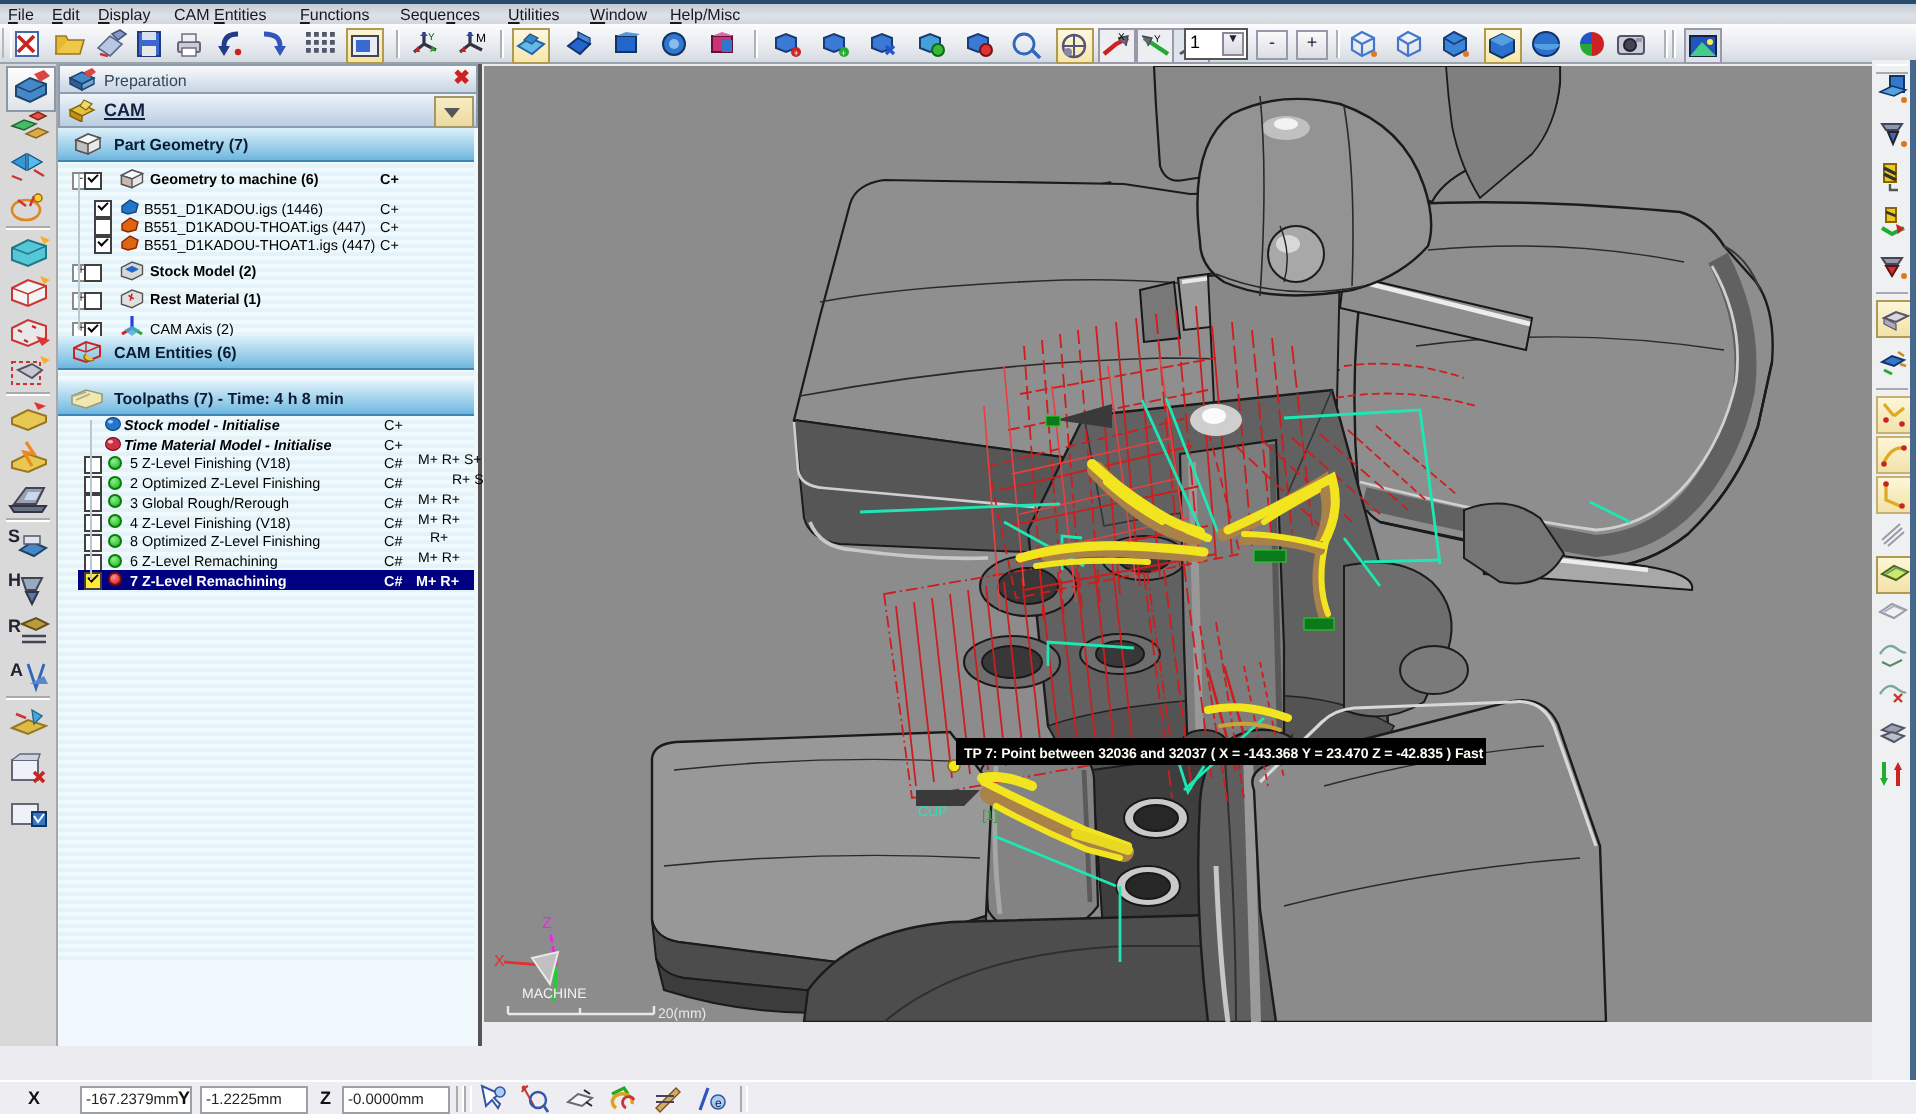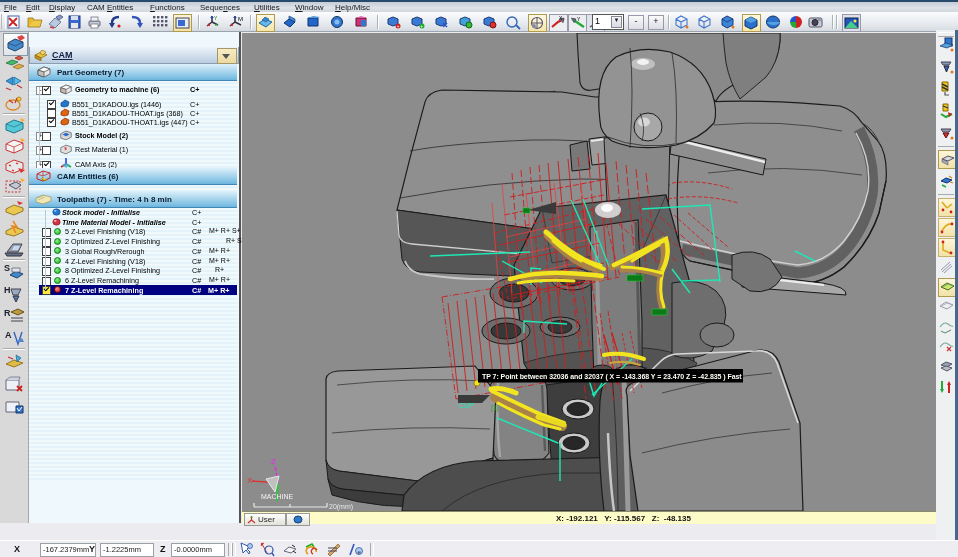--- a/index.html
+++ b/index.html
@@ -335,20 +335,30 @@
           <path d="M3,6 l4,-3 h10 l-1,3" fill="#ccd4e4" stroke="#667" stroke-width="0.7"></path>
         </svg></div>
     <div class="lico" style="top:364px"><svg viewBox="0 0 23 21">
           <path d="M3,6 h13 v10 h-13Z" fill="#eef2f8" stroke="#667"></path>
           <path d="M13,10 h7 v7 h-7Z" fill="#3377cc" stroke="#113366"></path>
           <path d="M14,12 l2,3 3,-4" stroke="#fff" stroke-width="1" fill="none"></path>
         </svg></div>
   </div>
 
   <div id="panel" class="abs">
+    <div id="prephdr">
+      <svg style="position:absolute;left:3px;top:1px" width="16" height="12" viewBox="0 0 16 12">
+          <path d="M2,5 L8,2 L14,5 L8,8 Z" fill="#4488cc" stroke="#224466" stroke-width="0.7"></path>
+          <path d="M2,5 L8,8 L8,11 L2,8 Z" fill="#2a5f99" stroke="#224466" stroke-width="0.7"></path>
+          <path d="M8,8 L14,5 L14,8 L8,11 Z" fill="#6aa6dd" stroke="#224466" stroke-width="0.7"></path>
+          <path d="M9,2 L13,0 L15,2 L11,5 Z" fill="#dd4444"></path>
+        </svg>
+      <span style="position:absolute;left:22px;top:3px;font-size:8px;color:#33475c">Preparation</span>
+      <span style="position:absolute;right:3px;top:0px;font-size:10px;font-weight:bold;color:#cc2222">✖</span>
+    </div>
     <div id="camrow">
       <svg style="position:absolute;left:3px;top:2px" width="16" height="12" viewBox="0 0 16 12">
           <path d="M2,6 L8,3 L14,6 L8,9 Z" fill="#e8c040" stroke="#886600" stroke-width="0.7"></path>
           <path d="M2,6 L8,9 L8,12 L2,9 Z" fill="#c09020" stroke="#886600" stroke-width="0.7"></path>
           <path d="M9,1 L13,3 L10,6 L7,4 Z" fill="#f0d870" stroke="#886600" stroke-width="0.6"></path>
         </svg>
       <span style="position:absolute;left:22px;top:3px;font-size:9px;font-weight:bold;text-decoration:underline;color:#102040">CAM</span>
       <div id="camdrop"></div>
     </div>
     <div id="panelcontent">
@@ -372,40 +382,40 @@
           <path d="M2,5 L8,2 L14,4 L14,9 L8,12 L2,10 Z" fill="#e8e8e8" stroke="#555" stroke-width="0.8"></path>
           <path d="M2,5 L8,2 L14,4 L8,7 Z" fill="#fafafa" stroke="#555" stroke-width="0.8"></path>
           <path d="M2,5 L8,7 L8,12 L2,10 Z" fill="#c8b8b0" stroke="#555" stroke-width="0.8"></path>
         </svg>
       <div class="trow" style="left:43px;top:67.5px;">B551_D1KADOU.igs (1446)</div>
       <div class="trow" style="left:161px;top:67.5px;">C+</div>
       <div class="cb on" style="left:18px;top:68px;"></div>
       <svg style="position:absolute;left:31px;top:67px" width="10" height="9" viewBox="0 0 10 9">
           <path d="M1,4 L5,1 L9,3 L8,7 L4,8 L1,7 Z" fill="#2277cc" stroke="#114477" stroke-width="0.7"></path>
         </svg>
-      <div class="trow" style="left:43px;top:76.5px;">B551_D1KADOU-THOAT.igs (368)</div>
+      <div class="trow" style="left:43px;top:76.5px;">B551_D1KADOU-THOAT.igs (447)</div>
       <div class="trow" style="left:161px;top:76.5px;">C+</div>
       <div class="cb" style="left:18px;top:77px;"></div>
       <svg style="position:absolute;left:31px;top:76px" width="10" height="9" viewBox="0 0 10 9">
           <path d="M1,4 L5,1 L9,3 L8,7 L4,8 L1,7 Z" fill="#dd6611" stroke="#882200" stroke-width="0.7"></path>
         </svg>
       <div class="trow" style="left:43px;top:85.5px;">B551_D1KADOU-THOAT1.igs (447)</div>
       <div class="trow" style="left:161px;top:85.5px;">C+</div>
       <div class="cb on" style="left:18px;top:86px;"></div>
       <svg style="position:absolute;left:31px;top:85px" width="10" height="9" viewBox="0 0 10 9">
           <path d="M1,4 L5,1 L9,3 L8,7 L4,8 L1,7 Z" fill="#dd6611" stroke="#882200" stroke-width="0.7"></path>
         </svg>
       <div class="trow" style="left:46px;top:99px;font-weight:bold">Stock Model (2)</div>
       <div class="pm" style="left:7px;top:100px;">+</div>
       <div class="cb" style="left:13px;top:100px;"></div>
       <svg style="position:absolute;left:30px;top:97px" width="14" height="12" viewBox="0 0 16 13">
           <path d="M2,5 L8,2 L14,4 L14,9 L8,12 L2,10 Z" fill="#d8d8d8" stroke="#555" stroke-width="0.8"></path>
           <path d="M4,6 L8,4 L12,6 L8,8 Z" fill="#2266cc"></path>
         </svg>
-      <div class="trow" style="left:46px;top:113px;font-weight:normal">Rest Material (1)</div>
+      <div class="trow" style="left:46px;top:113px;font-weight:bold">Rest Material (1)</div>
       <div class="pm" style="left:7px;top:114px;">+</div>
       <div class="cb" style="left:13px;top:114px;"></div>
       <svg style="position:absolute;left:30px;top:111px" width="14" height="12" viewBox="0 0 16 13">
           <path d="M2,5 L8,2 L14,4 L14,9 L8,12 L2,10 Z" fill="#e0e0e0" stroke="#555" stroke-width="0.8"></path>
           <path d="M6,5 L9,7 M8,4 L7,8" stroke="#cc2222" stroke-width="0.9"></path>
         </svg>
       <div class="trow" style="left:46px;top:128px;font-weight:normal">CAM Axis (2)</div>
       <div class="pm" style="left:7px;top:129px;">+</div>
       <div class="cb on" style="left:13px;top:129px;"></div>
       <svg style="position:absolute;left:30px;top:125px" width="14" height="13" viewBox="0 0 14 13">
@@ -770,35 +780,20 @@
     <div class="rico" style="top:348px"><svg viewBox="0 0 17 17">
           <path d="M4,3 v9" stroke="#22aa33" stroke-width="2"></path>
           <path d="M4,15 l-2,-4 h4Z" fill="#22aa33"></path>
           <path d="M11,15 v-9" stroke="#cc2222" stroke-width="2"></path>
           <path d="M11,3 l-2,4 h4Z" fill="#cc2222"></path>
         </svg></div>
   </div>
   <div id="rightedge" class="abs"></div>
   <div class="abs" style="left:0;top:555px;width:958px;height:2px;background:#64809c"></div>
 
-  <div id="ystrip" class="abs">
-    <div style="position:absolute;left:2px;top:1px;width:40px;height:11px;background:linear-gradient(#fefefc,#e2e2da);border:1px solid #999;font-size:8px;">
-      <svg style="position:absolute;left:2px;top:1px" width="9" height="9" viewBox="0 0 9 9">
-          <path d="M4.5,1 v4 M4.5,5 L1,8 M4.5,5 L8,8" stroke="#c33" stroke-width="1.2"></path>
-          <path d="M4.5,1 l-1.4,1.8 h2.8Z" fill="#3a3"></path>
-        </svg>
-      <span style="position:absolute;left:13px;top:1px;color:#222">User</span>
-    </div>
-    <div style="position:absolute;left:44px;top:1px;width:22px;height:11px;background:linear-gradient(#fefefc,#e2e2da);border:1px solid #999;">
-      <svg style="position:absolute;left:6px;top:1px" width="10" height="9" viewBox="0 0 10 9">
-          <ellipse cx="5" cy="4.5" rx="4" ry="3.5" fill="#3377cc" stroke="#114477"></ellipse>
-        </svg>
-    </div>
-    <div style="position:absolute;left:314px;top:2px;font-size:8px;font-weight:bold;color:#111;white-space:pre">X: -192.121   Y: -115.567   Z:  -48.135</div>
-  </div>
 
   <div id="cmdrow" class="abs">
     <div style="position:absolute;left:2px;top:2px;width:2px;height:12px;border-left:1px solid #aaa;border-right:1px solid #fff"></div>
     <div style="position:absolute;left:8px;top:3px;font-size:8px;font-weight:bold;color:#111">Select a New Command...</div>
     <svg style="position:absolute;left:104px;top:2px" width="12" height="12" viewBox="0 0 12 12">
         <path d="M2,8 q2,-5 7,-5 l-2,-2 m2,2 l-2,2" stroke="#2a2" stroke-width="1.4" fill="none"></path>
         <circle cx="3" cy="9" r="1.6" fill="#2a2"></circle>
       </svg>
     <div style="position:absolute;left:118px;top:1px;width:88px;height:12px;background:#fff;border:1px solid #8a9099">
       <span style="position:absolute;right:0px;top:0px;width:10px;height:10px;background:linear-gradient(#f2f2f4,#d8dade);border-left:1px solid #99a;font-size:6px;text-align:center;color:#223;line-height:10px">▼</span>

